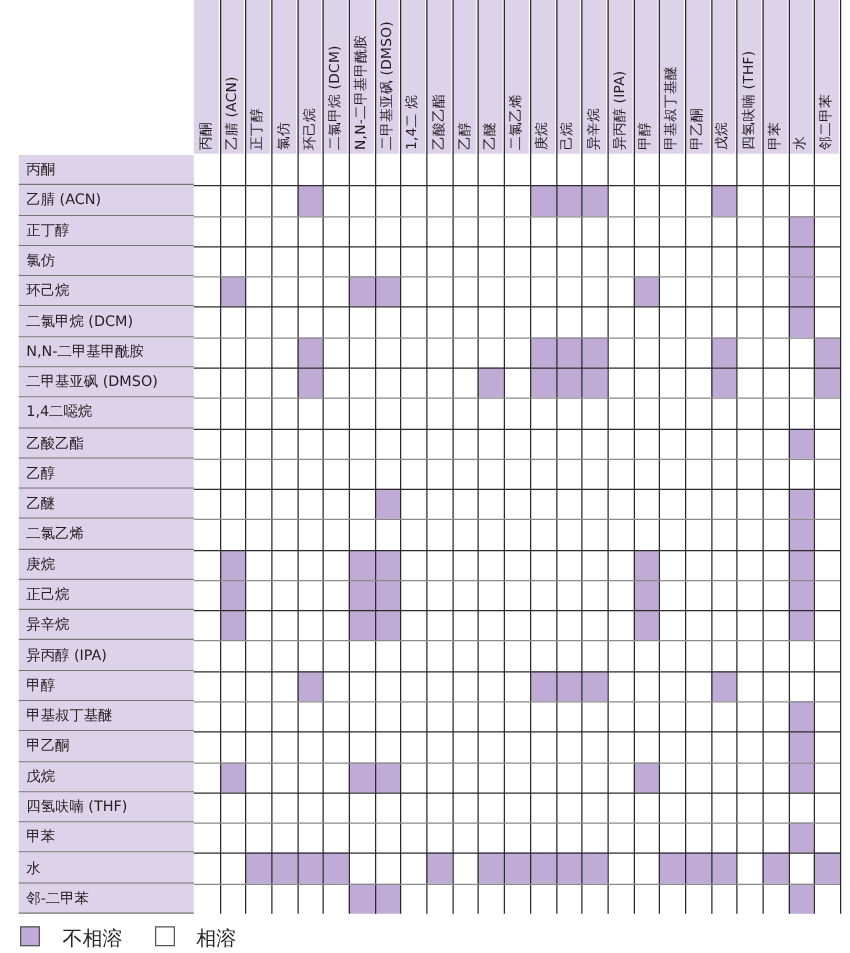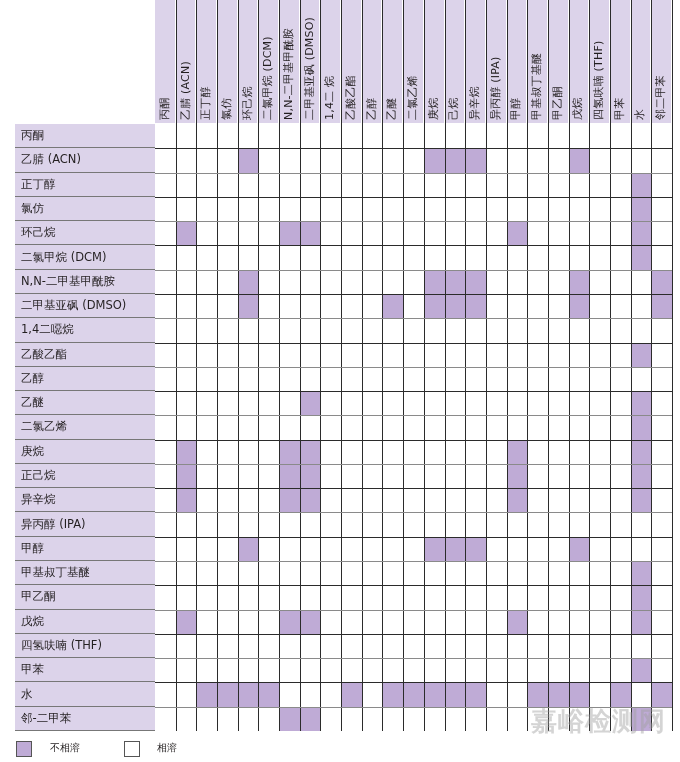--- a/index.html
+++ b/index.html
@@ -12,21 +12,21 @@
               transform: rotate(-90deg) translateY(50%); white-space: nowrap;
               font-size: 11px; line-height: 12px; letter-spacing: 0.2px; }
   .rowlab { position: absolute; left: 15px; width: 140px; background: #dcd3ea;
             box-sizing: border-box; padding-left: 6px; font-size: 11.5px;
             display: flex; align-items: center; border-bottom: 1px solid #777; }
   .cell { position: absolute; box-sizing: border-box; }
   .cell.on { background: #bfabd6; }
   .vline { position: absolute; width: 1px; background: #2b2b2b; }
   .hline { position: absolute; height: 1px; background: #2b2b2b; }
   .legend-box { position: absolute; width: 16px; height: 16px; box-sizing: border-box; border: 1px solid #555; }
-  .legend-text { position: absolute; font-size: 10px; }
+  .legend-text { position: absolute; font-size: 16px; }
   .wm1 { position: absolute; right: 14px; top: 704px; font-size: 26px; font-weight: bold; color: rgba(160,160,160,0.45); letter-spacing: 1px; }
   .wm2 { position: absolute; right: 14px; top: 737px; font-size: 15px; font-style: italic; font-weight: bold; color: rgba(160,160,160,0.5); }
 </style>
 </head>
 <body>
 
 <div id="chart">
   <div id="headers">
       <div class="hdr" style="left: 155px; width: 20.68px;">
         <span>丙酮</span>
@@ -808,14 +808,13 @@
       <div class="hline" style="left: 155px; top: 658.16px; width: 517px; background: rgb(138, 138, 138);"></div>
       <div class="hline" style="left: 155px; top: 682.44px; width: 517px;"></div>
       <div class="hline" style="left: 155px; top: 706.72px; width: 517px; background: rgb(138, 138, 138);"></div>
     </div>
 
   <div class="legend-box" style="left:16px; top:741px; background:#bfabd6;"></div>
   <span class="legend-text" style="left:50px; top:741px;">不相溶</span>
   <div class="legend-box" style="left:124px; top:741px; background:#ffffff;"></div>
   <span class="legend-text" style="left:157px; top:741px;">相溶</span>
 
-  <div class="wm1">嘉峪检测网</div>
 </div>
 
 </body></html>

